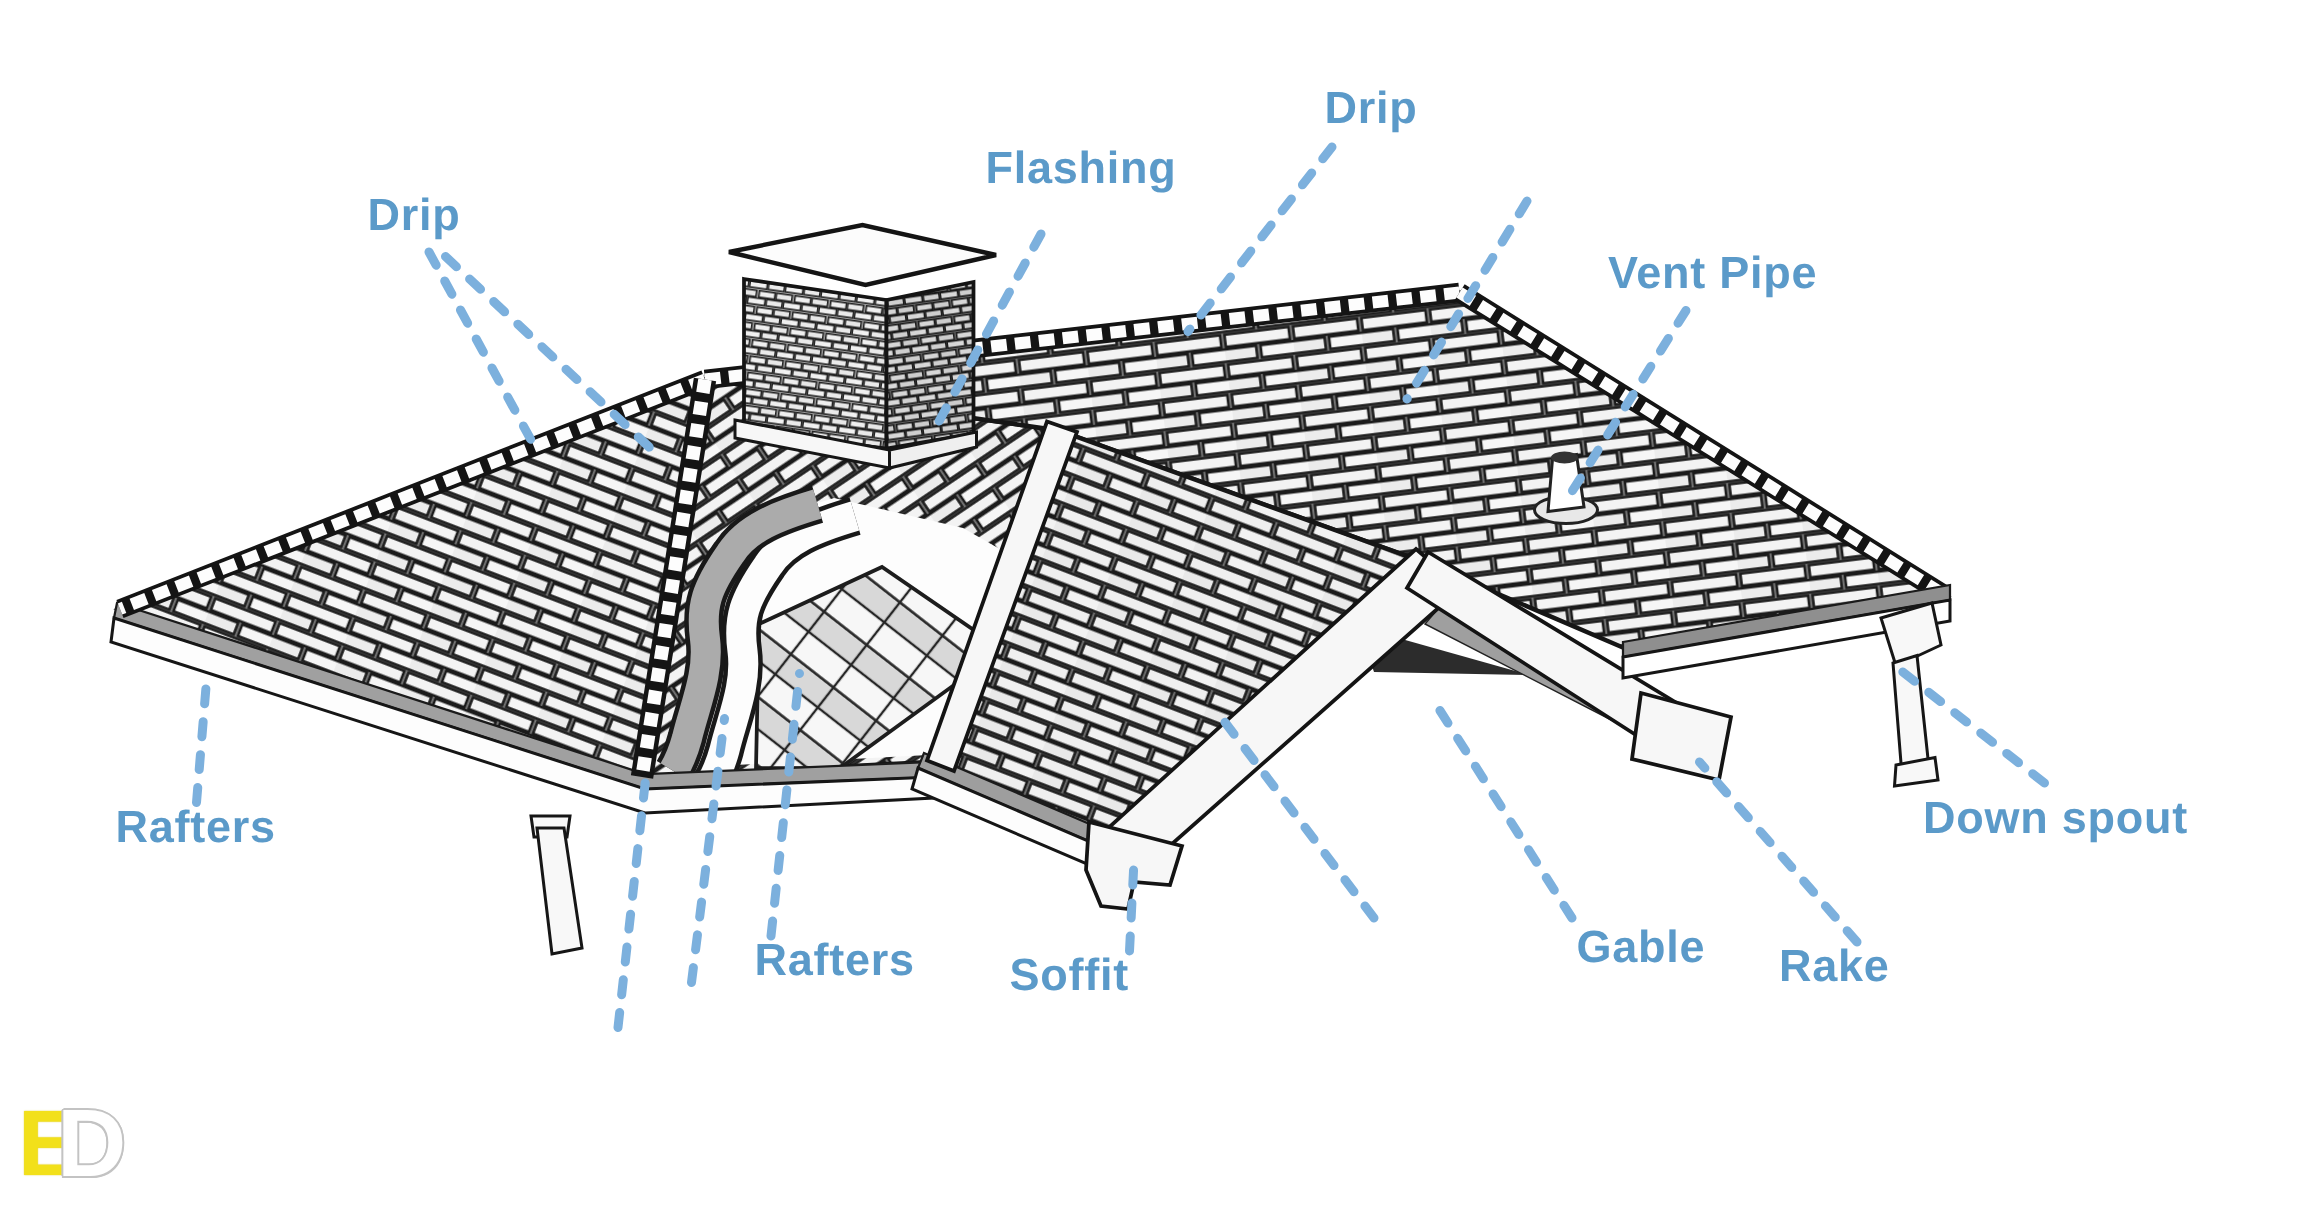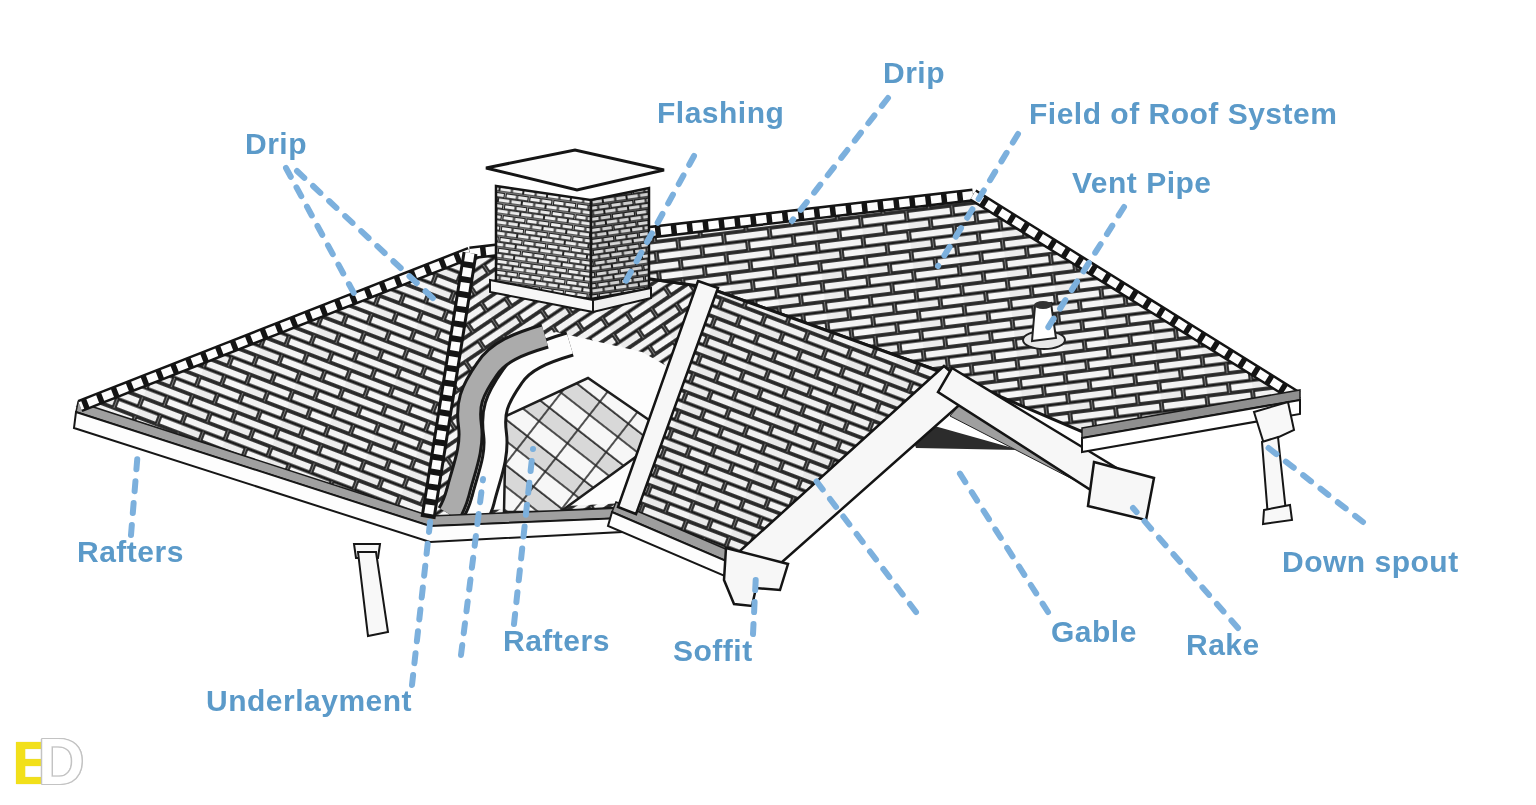--- a/index.html
+++ b/index.html
@@ -28,21 +28,21 @@
   #lbl-field{left:1029px;top:97px}
   #lbl-vent{left:1072px;top:166px}
   #lbl-fascia{left:77px;top:535px}
   #lbl-underlayment{left:206px;top:684px}
   #lbl-rafters{left:503px;top:624px}
   #lbl-sheating{left:446px;top:657px}
   #lbl-soffit{left:673px;top:634px}
   #lbl-drip{left:886px;top:626px;line-height:1.15}
   #lbl-gable{left:1051px;top:615px}
   #lbl-rake{left:1186px;top:628px}
-  #lbl-downspout{left:1282px;top:545px}
+  #lbl-downspout{left:1282px;top:529px}
 
   .logo{position:absolute;left:0;top:724px;width:520px;height:80px;}
   .outlined{
     color:#ffffff;
     text-shadow:
       -1.4px 0 0 #c3c3c3, 1.4px 0 0 #c3c3c3,
       0 -1.4px 0 #c3c3c3, 0 1.4px 0 #c3c3c3,
       -1px -1px 0 #c3c3c3, 1px -1px 0 #c3c3c3,
       -1px 1px 0 #c3c3c3, 1px 1px 0 #c3c3c3;
     font-weight:bold;
@@ -213,24 +213,22 @@
       <line class="leader" x1="916" y1="612" x2="814" y2="478"></line>
       <line class="leader" x1="1048" y1="612" x2="957" y2="469"></line>
       <line class="leader" x1="1238" y1="628" x2="1133" y2="508"></line>
       <line class="leader" x1="1363" y1="522" x2="1266" y2="446"></line>
     </g>
   </svg>
 
   <div class="label" id="lbl-hips">Drip</div>
   <div class="label" id="lbl-flashing">Flashing</div>
   <div class="label" id="lbl-ridge">Drip</div>
-  <div class="label" id="lbl-field">Field of Roof System</div>
   <div class="label" id="lbl-vent">Vent Pipe</div>
   <div class="label" id="lbl-fascia">Rafters</div>
-  <div class="label" id="lbl-underlayment">Underlayment</div>
   <div class="label" id="lbl-rafters">Rafters</div>
   <div class="label" id="lbl-soffit">Soffit</div>
   <div class="label" id="lbl-gable">Gable</div>
   <div class="label" id="lbl-rake">Rake</div>
   <div class="label" id="lbl-downspout">Down spout</div>
 
   <div class="logo">
     <span class="mono-e">E</span>
     <span class="mono-d outlined">D</span>
   </div>

